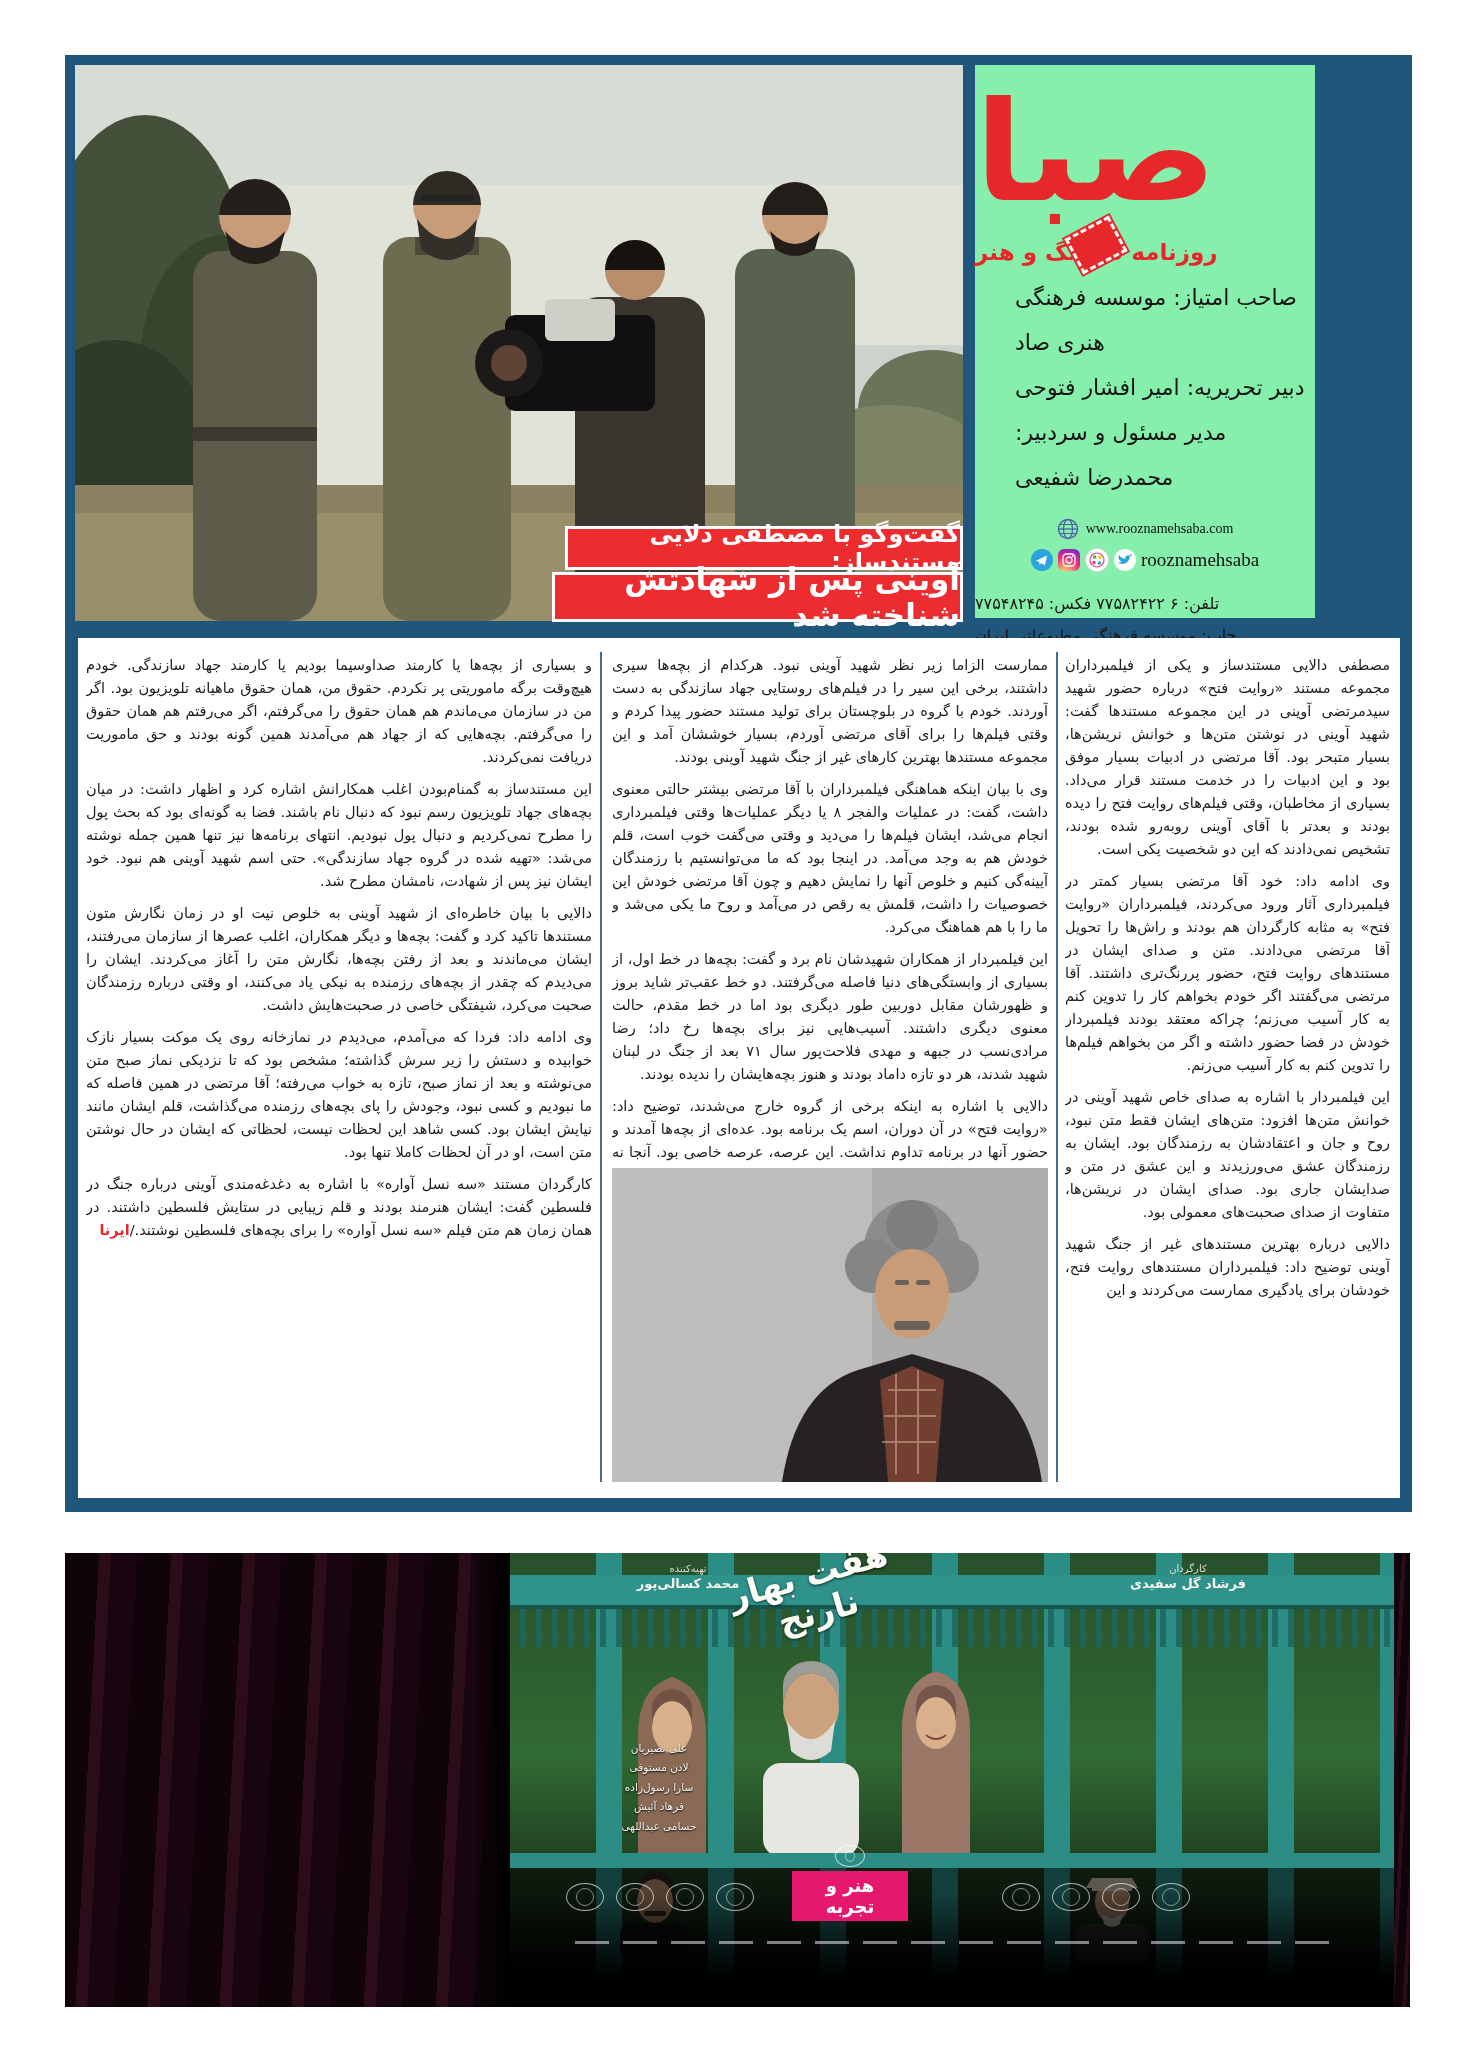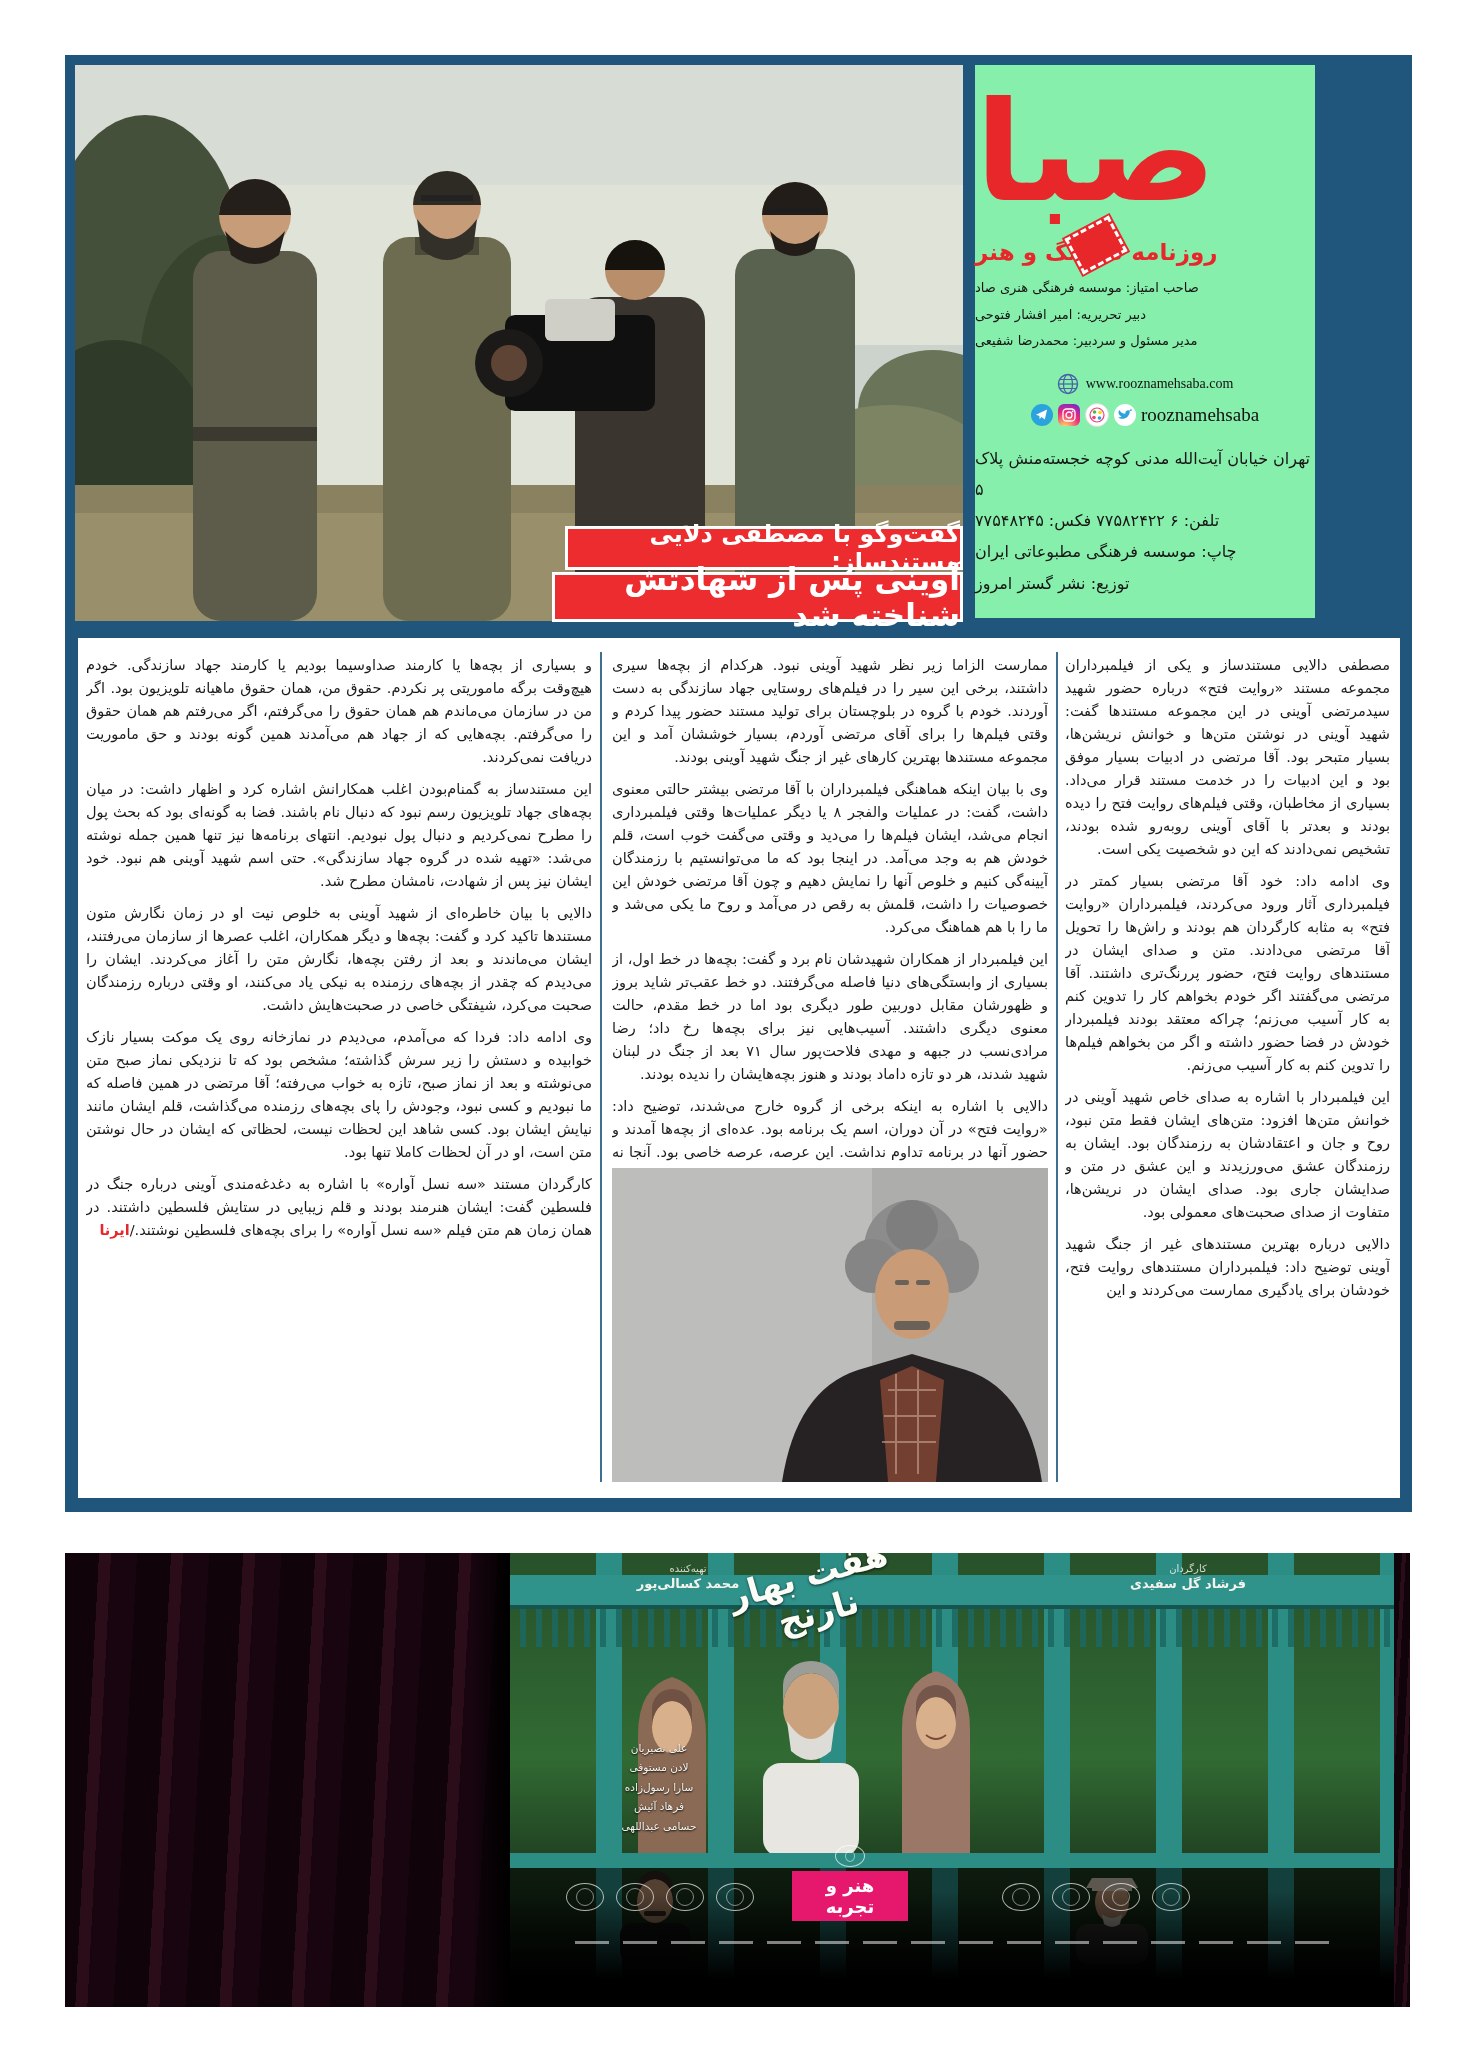--- a/index.html
+++ b/index.html
@@ -22,21 +22,21 @@
           box-sizing:border-box;color:#fff;font-weight:bold;font-size:31px;display:flex;
           align-items:center;justify-content:center;z-index:5;}
 
   
   .masthead{left:975px;top:65px;width:340px;height:553px;background:#86efac;text-align:left;}
   .logo{margin-top:2px;font-size:138px;line-height:1.25;font-weight:bold;color:#e8272b;
         height:178px;overflow:hidden;}
   .logo-chip{position:absolute;left:96px;top:160px;width:44px;height:34px;background:#e8272b;
         border:3px dashed #fff;transform:rotate(-28deg);box-shadow:0 0 0 2px #e8272b;}
   .tagline{color:#e8272b;font-weight:bold;font-size:23px;margin-top:-6px;}
-  .mast-info{margin-top:10px;font-size:13px;line-height:2.05;color:#141414;}
+  .mast-info{margin-top:10px;font-size:22px;line-height:2.05;color:#141414;margin-left:40px;}
   .web-row{direction:ltr;margin-top:18px;font-size:14px;color:#111;
            font-family:"Liberation Serif","DejaVu Serif",serif;
            display:flex;align-items:center;justify-content:center;gap:7px;}
   .social-row{direction:ltr;margin-top:8px;font-size:19px;color:#111;
            font-family:"Liberation Serif","DejaVu Serif",serif;
            display:flex;align-items:center;justify-content:center;gap:5px;}
   .icon{display:inline-flex;width:22px;height:22px;border-radius:50%;align-items:center;
         justify-content:center;}
   .icon svg{display:block;}
   .ig{border-radius:6px;background:radial-gradient(circle at 30% 110%,#fdc468 10%,#ee2a7b 55%,#6228d7 100%);}
@@ -194,21 +194,20 @@
           </svg>
       </span>
       <span class="icon" style="background:#fff;">
         <svg width="18" height="18" viewBox="0 0 18 18">
             <path d="M16 4.5c-.5.3-1.1.5-1.7.6a2.9 2.9 0 0 0-5 2v.7A8.3 8.3 0 0 1 3.2 4s-2.4 4.4 2.4 6.5c-1.1.7-2.7 1-3.6.9 2.6 1.7 6.6 2 9.3-.4 2.1-1.9 2.7-4.7 2.4-6.4.4-.4 1-1.2 1.3-2.1z" fill="#2ba3dd"></path>
           </svg>
       </span>
       <span>rooznamehsaba</span>
     </div>
     <div class="addr">
-      <div>تهران  خیابان آیت‌الله مدنی  کوچه خجسته‌منش  پلاک ۵</div>
       <div>تلفن: ۶ ۷۷۵۸۲۴۲۲   فکس: ۷۷۵۴۸۲۴۵</div>
       <div>چاپ: موسسه فرهنگی مطبوعاتی ایران</div>
       <div>توزیع: نشر گستر امروز</div>
     </div>
   </div>
 
   <div class="abs article">
     <div class="rule rule1"></div>
     <div class="rule rule2"></div>
 

